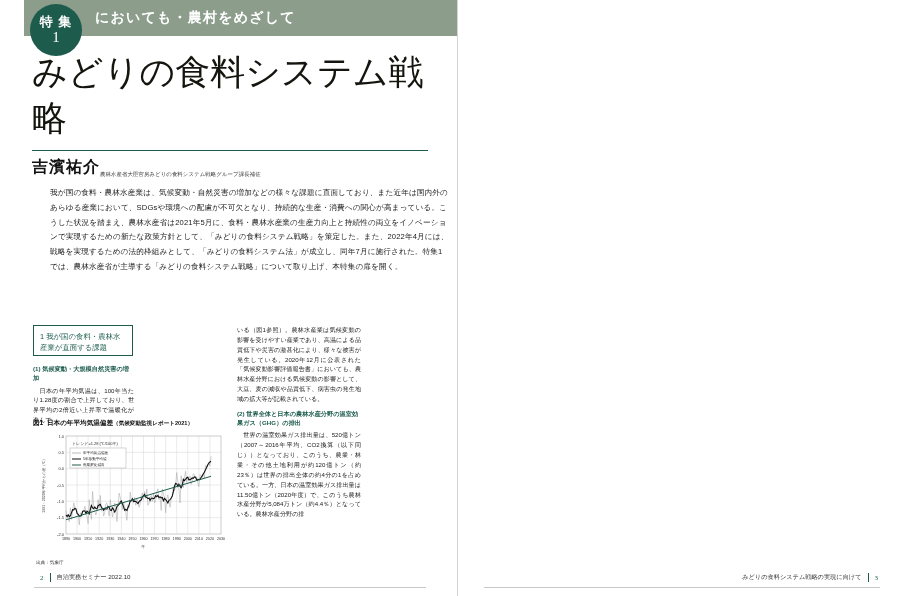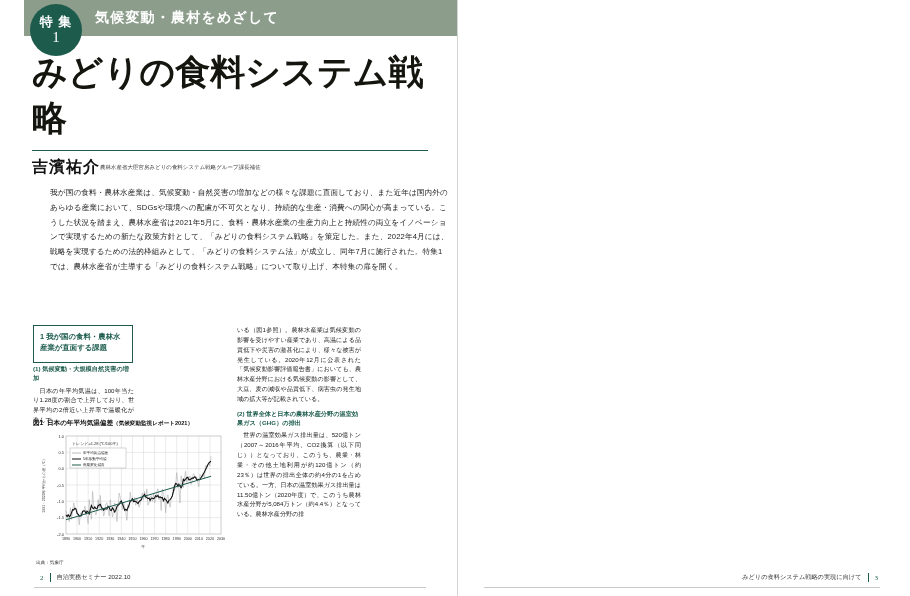--- a/index.html
+++ b/index.html
@@ -38,38 +38,38 @@
   .band-title {
     position:absolute; left:95px; top:9px;
     color:#ffffff; font-size:14px; font-weight:bold; letter-spacing:1.2px;
   }
 
   
   .main-title {
     position:absolute; left:32px; top:50px; width:400px;
     font-family:"Liberation Serif","DejaVu Serif",serif;
     font-size:35px; line-height:1.30; color:#15150f; letter-spacing:0px;
-    font-weight:700;
+    font-weight:400;
   }
   .title-rule { position:absolute; left:32px; top:150px; width:396px; height:1px; background:#1d5c4d; }
 
-  .author-row { position:absolute; left:32px; top:157px; width:400px; display:flex; align-items:center; gap:0; }
+  .author-row { position:absolute; left:32px; top:157px; width:400px; display:flex; align-items:flex-end; gap:0; }
   .author-name { font-size:16px; font-weight:bold; color:#111; font-family:"Liberation Serif",serif; letter-spacing:1px; }
   .author-affil { font-size:5.4px; color:#333; letter-spacing:0.1px; }
 
   .lede {
     position:absolute; left:32px; top:186px; width:400px;
     font-size:7.6px; line-height:1.95; color:#1a1a1a; letter-spacing:0.15px;margin-left:18px;
   }
 
   
   .sec-box {
     position:absolute; left:33px; top:325px; width:100px;
-    border:1px solid #1d5c4d; padding:5px 5px 8px 6px;
-    color:#1d5c4d; font-size:7.4px; font-weight:bold; line-height:1.55;
+    border:1px solid #1d5c4d; padding:5px 5px 1px 6px;
+    color:#1d5c4d; font-size:7.4px; font-weight:normal; line-height:1.55;
   }
   .sub-head { color:#1d5c4d; font-size:6.2px; font-weight:bold; line-height:1.5; }
   .col-text { font-size:6.1px; line-height:1.62; color:#1a1a1a; text-align:justify; }
 
   .colL { position:absolute; left:33px; top:364px; width:101px; }
   .colR { position:absolute; left:237px; top:325px; width:124px; }
 
   
   .fig1-cap { position:absolute; left:33px; top:419px; font-size:6.6px; font-weight:bold; color:#111; }
   .fig1-cap .sm { font-size:5.6px; }
@@ -91,21 +91,21 @@
 
   <div class="page page-left">
 
     <div class="band band-left"></div>
     <div class="band-inner-white"></div>
 
     <div class="badge">
       <div class="badge-kanji">特 集</div>
       <div class="badge-num">1</div>
     </div>
-    <div class="band-title">気候変動・農村をめざして</div>
+    <div class="band-title">においても・農村をめざして</div>
 
     <div class="main-title">
       <div>みどりの食料システム戦略</div>
     </div>
     <div class="title-rule"></div>
 
     <div class="author-row">
       <span class="author-name">吉濱祐介</span>
       <span class="author-affil">農林水産省大臣官房みどりの食料システム戦略グループ課長補佐</span>
     </div>

